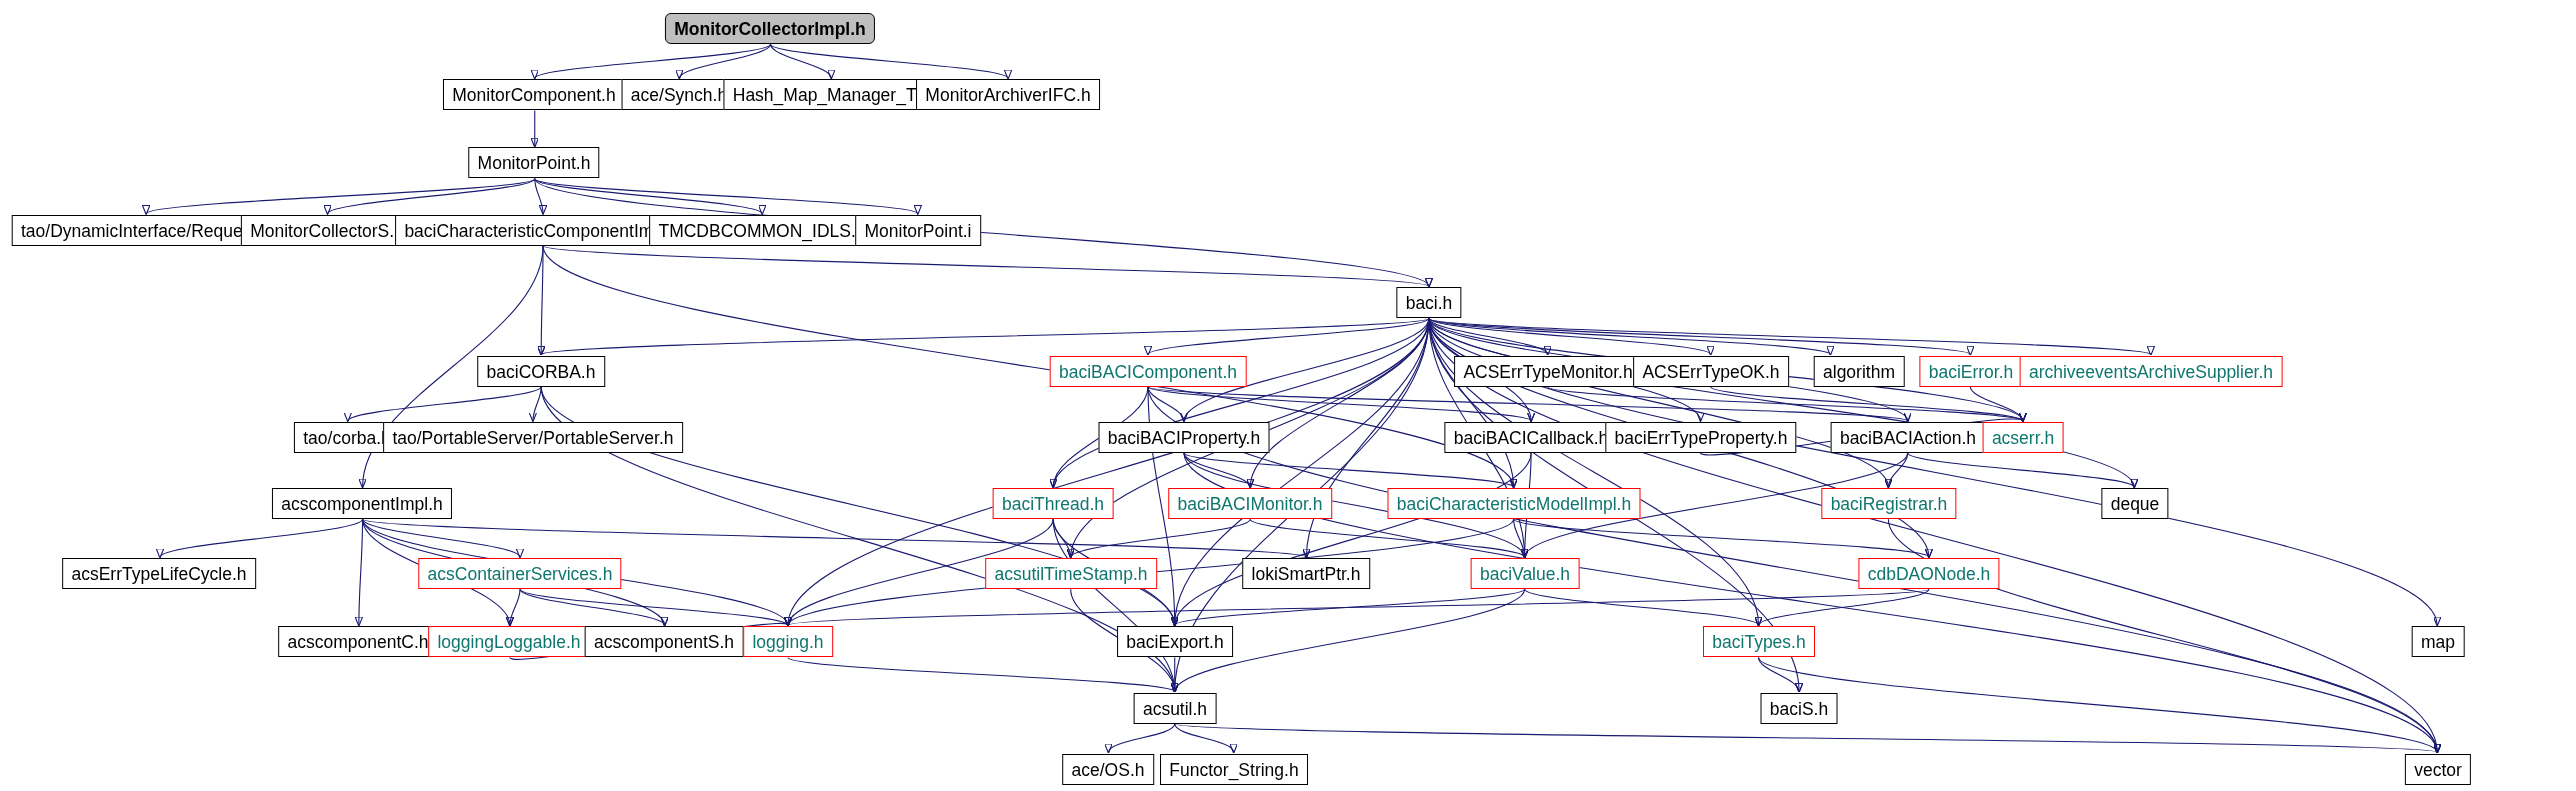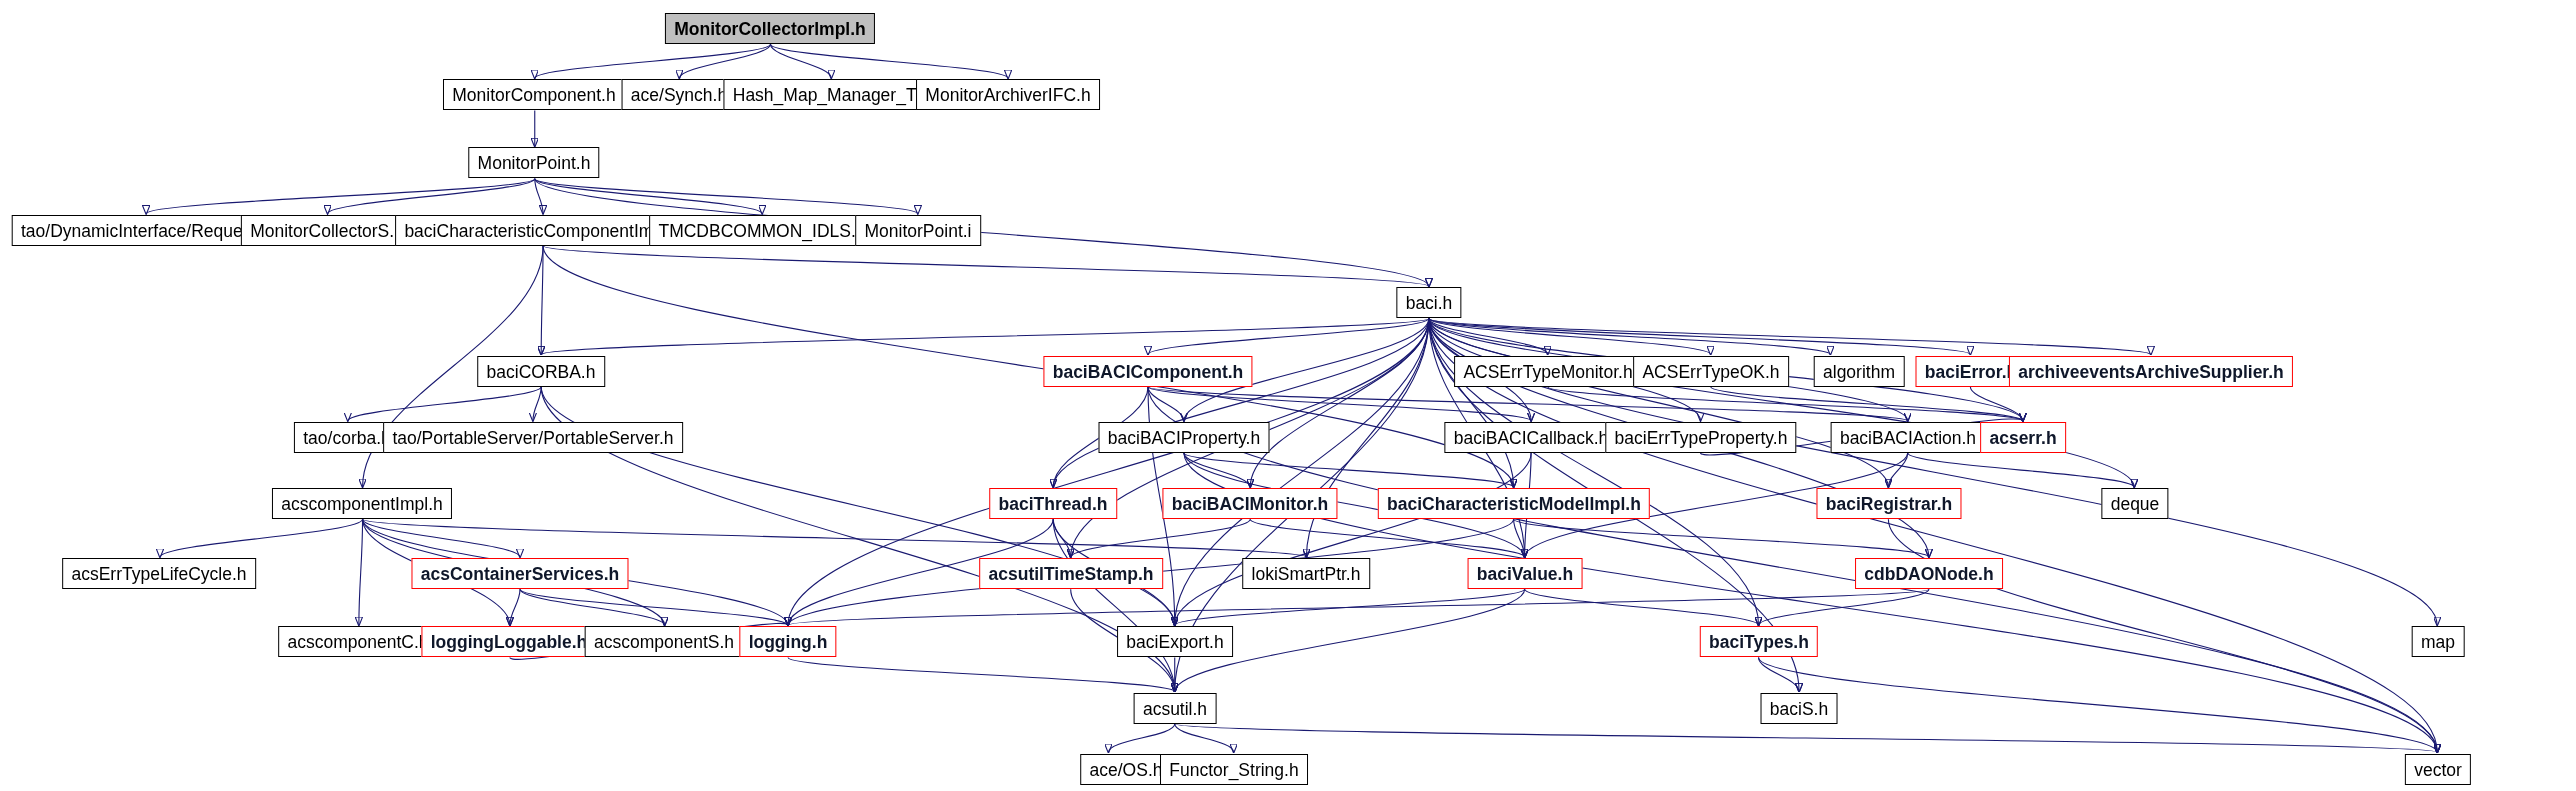--- a/index.html
+++ b/index.html
@@ -19,21 +19,21 @@
     height:31px;
     line-height:20px;
     padding:4.6px 8.3px;
     border:0.9px solid #000000;
     background:#ffffff;
     color:#000000;
     font-size:17.5px;
     white-space:nowrap;
     z-index:2;
   }
-  .node.red{border-color:#ff0000;color:#0f172a;font-weight:bold;}
+  .node.red{border-color:#ff0000;color:#0f766e;}
   .node.main{background:#bfbfbf;font-weight:bold;color:#000000;}
 </style>
 </head>
 <body>
 
 <div id="graph">
   <svg id="edges" xmlns="http://www.w3.org/2000/svg" width="2576" height="791" viewBox="0 0 2796 859">
     <defs>
       <marker id="arrow" markerWidth="10" markerHeight="8" refX="9" refY="4" orient="auto" markerUnits="userSpaceOnUse">
         <path d="M0,0 L10,4 L0,8 z" fill="#191970"></path>
@@ -136,21 +136,21 @@
         <path d="M1909,714 C1909,753.14 2646,777.86 2646,817" marker-end="url(#arrow)"></path>
         <path d="M1275,714 C1275,728.06 1275,736.94 1275,751" marker-end="url(#arrow)"></path>
         <path d="M553,714 C553,728 855,665 855,679" marker-end="url(#arrow)"></path>
         <path d="M855,714 C855,728.06 1275,736.94 1275,751" marker-end="url(#arrow)"></path>
         <path d="M1275,786 C1275,800 1203,803 1203,817" marker-end="url(#arrow)"></path>
         <path d="M1275,786 C1275,800 1339,803 1339,817" marker-end="url(#arrow)"></path>
         <path d="M1275,786 C1275,800 2646,803 2646,817" marker-end="url(#arrow)"></path>
       </g>
   </svg>
   <div id="nodes">
-      <div class="node main" title="MonitorCollectorImpl.h" style="left: 770px; top: 13px;">MonitorCollectorImpl.h</div>
+      <div class="node main" title="MonitorCollectorImpl.h" style="left: 770px; top: 13px; border-radius: 6px;">MonitorCollectorImpl.h</div>
       <div class="node" title="MonitorComponent.h" style="left: 534px; top: 79px;">MonitorComponent.h</div>
       <div class="node" title="ace/Synch.h" style="left: 679px; top: 79px;">ace/Synch.h</div>
       <div class="node" title="Hash_Map_Manager_T.h" style="left: 831px; top: 79px;">Hash_Map_Manager_T.h</div>
       <div class="node" title="MonitorArchiverIFC.h" style="left: 1008px; top: 79px;">MonitorArchiverIFC.h</div>
       <div class="node" title="MonitorPoint.h" style="left: 534px; top: 147px;">MonitorPoint.h</div>
       <div class="node" title="tao/DynamicInterface/Request.h" style="left: 146px; top: 215px;">tao/DynamicInterface/Request.h</div>
       <div class="node" title="MonitorCollectorS.h" style="left: 327px; top: 215px;">MonitorCollectorS.h</div>
       <div class="node" title="baciCharacteristicComponentImpl.h" style="left: 543px; top: 215px;">baciCharacteristicComponentImpl.h</div>
       <div class="node" title="TMCDBCOMMON_IDLS.h" style="left: 762px; top: 215px;">TMCDBCOMMON_IDLS.h</div>
       <div class="node" title="MonitorPoint.i" style="left: 918px; top: 215px;">MonitorPoint.i</div>
@@ -183,18 +183,18 @@
       <div class="node red" title="cdbDAONode.h" style="left: 1929px; top: 558px;">cdbDAONode.h</div>
       <div class="node" title="acscomponentC.h" style="left: 358px; top: 626px;">acscomponentC.h</div>
       <div class="node red" title="loggingLoggable.h" style="left: 509px; top: 626px;">loggingLoggable.h</div>
       <div class="node" title="acscomponentS.h" style="left: 664px; top: 626px;">acscomponentS.h</div>
       <div class="node red" title="logging.h" style="left: 788px; top: 626px;">logging.h</div>
       <div class="node" title="baciExport.h" style="left: 1175px; top: 626px;">baciExport.h</div>
       <div class="node red" title="baciTypes.h" style="left: 1759px; top: 626px;">baciTypes.h</div>
       <div class="node" title="map" style="left: 2438px; top: 626px;">map</div>
       <div class="node" title="acsutil.h" style="left: 1175px; top: 693px;">acsutil.h</div>
       <div class="node" title="baciS.h" style="left: 1799px; top: 693px;">baciS.h</div>
-      <div class="node" title="ace/OS.h" style="left: 1108px; top: 754px; margin-left: 18px;">ace/OS.h</div>
+      <div class="node" title="ace/OS.h" style="left: 1108px; top: 754px;">ace/OS.h</div>
       <div class="node" title="Functor_String.h" style="left: 1234px; top: 754px;">Functor_String.h</div>
       <div class="node" title="vector" style="left: 2438px; top: 754px;">vector</div>
     </div>
 </div>
 
 
 </body></html>

